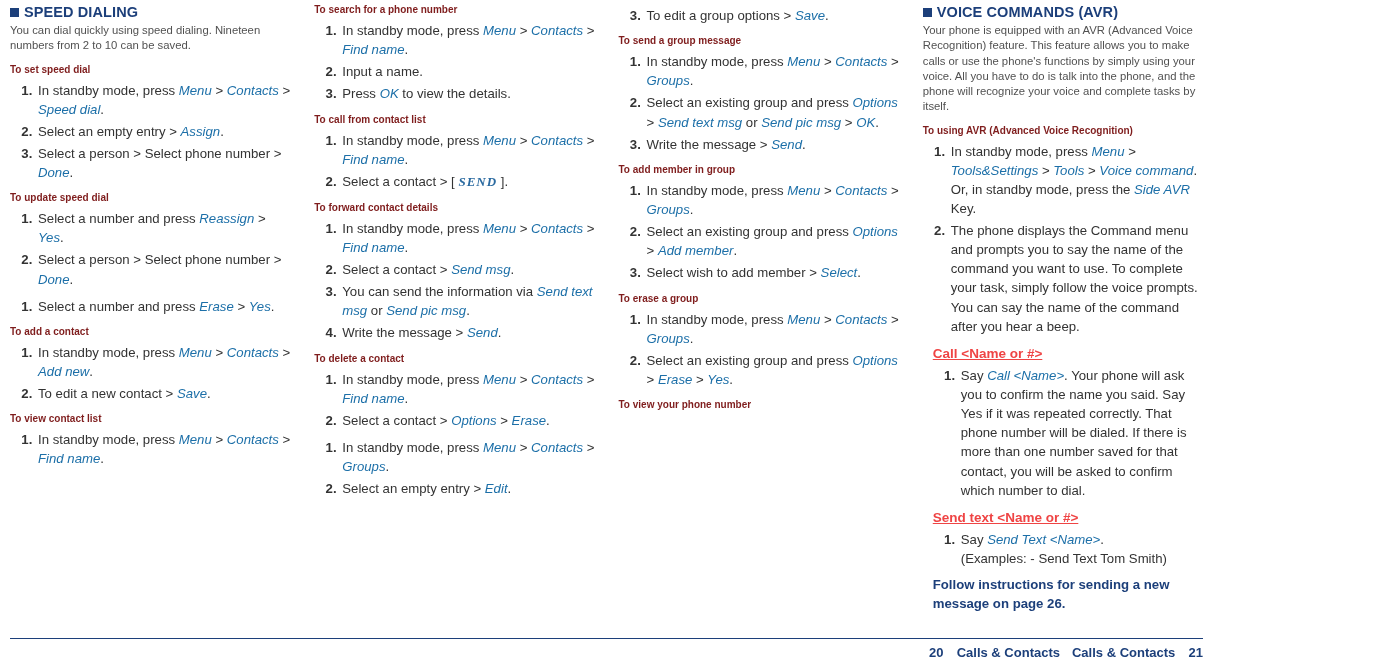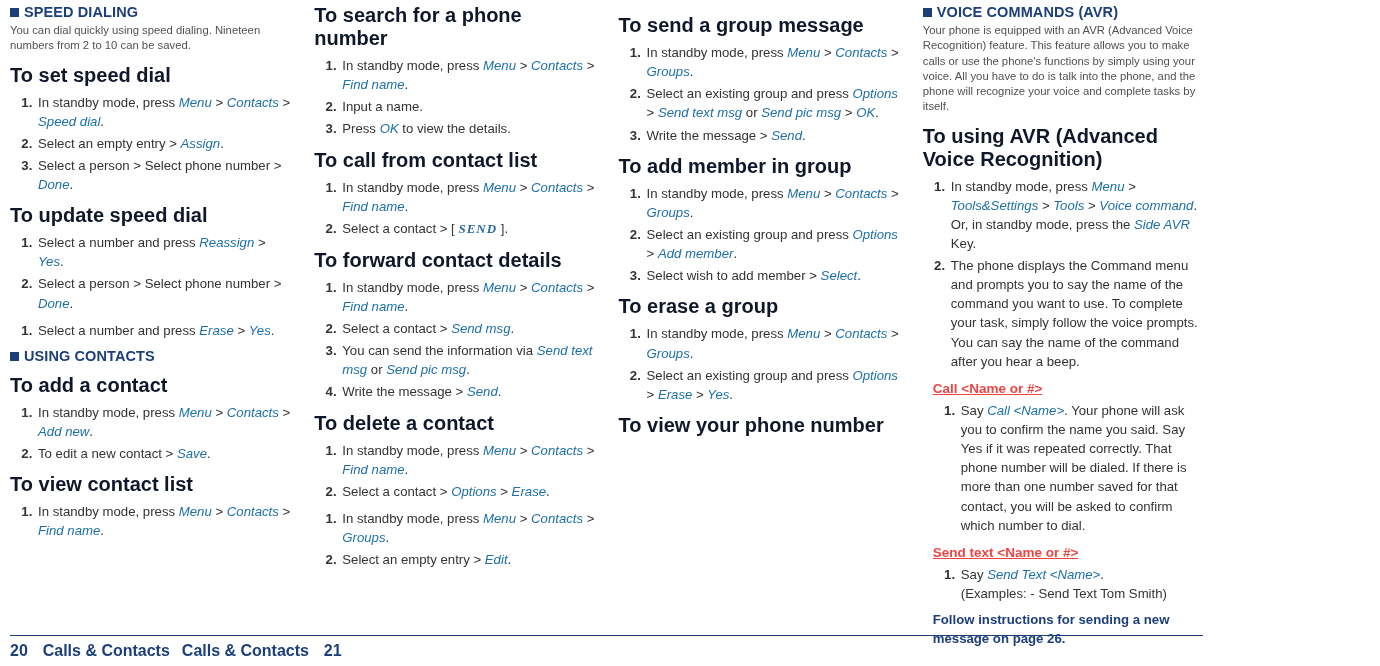--- a/index.html
+++ b/index.html
@@ -44,22 +44,22 @@
     top: 0px;
   }
   .section-desc {
     font-size: 11.3px;
     line-height: 1.35;
     color: #515151;
     margin: 0 0 10px 0;
   }
   .sub {
     font-weight: 700;
-    font-size: 20px;
-    color: #0f172a;
+    font-size: 10px;
+    color: #7f1d1d;
     margin: 10px 0 6px 0;
   }
   .sub-u {
     font-weight: 700;
     font-size: 13.5px;
     color: #ef4444;
     text-decoration: underline;
     margin: 10px 0 5px 10px;
   }
   ol {
@@ -96,22 +96,22 @@
     font-size: 13px;
   }
   .footer {
     position: absolute;
     left: 10px;
     right: 10px;
     bottom: 6px;
     border-top: 1px solid #1c3f7a;
     padding-top: 6px;
     display: flex;
-    justify-content: flex-start;
-    font-size: 16px;
+    justify-content: flex-end;
+    font-size: 13px;
     color: #1c3f7a;
     font-weight: 700;
   }
   .footer .pg {
     font-weight: 700;
   }
   .footer .title {
     font-weight: 700;
     margin: 0 6px;
   }
@@ -138,23 +138,20 @@
       <p class="sub">To update speed dial</p>
       <ol>
         <li><span>Select a number and press </span><span class="kw">Reassign</span> &gt; <span class="kw">Yes</span>.</li>
         <li><span>Select a person &gt; Select phone number &gt; </span><span class="kw">Done</span>.</li>
       </ol>
 
       <ol>
         <li><span>Select a number and press </span><span class="kw">Erase</span> &gt; <span class="kw">Yes</span>.</li>
       </ol>
 
-      <p class="section-title" style="margin-top:8px;">
-        <span class="square"></span><span>USING CONTACTS</span>
-      </p>
 
       <p class="sub">To add a contact</p>
       <ol>
         <li><span>In standby mode, press </span><span class="kw">Menu</span> &gt; <span class="kw">Contacts</span> &gt; <span class="kw">Add new</span>.</li>
         <li><span>To edit a new contact &gt; </span><span class="kw">Save</span>.</li>
       </ol>
 
       <p class="sub">To view contact list</p>
       <ol>
         <li><span>In standby mode, press </span><span class="kw">Menu</span> &gt; <span class="kw">Contacts</span> &gt; <span class="kw">Find name</span>.</li>
@@ -189,20 +186,23 @@
         <li><span>Select a contact &gt; </span><span class="kw">Options</span> &gt; <span class="kw">Erase</span>.</li>
       </ol>
 
       <ol>
         <li><span>In standby mode, press </span><span class="kw">Menu</span> &gt; <span class="kw">Contacts</span> &gt; <span class="kw">Groups</span>.</li>
         <li><span>Select an empty entry &gt; </span><span class="kw">Edit</span>.</li>
       </ol>
     </div>
 
     <div class="col">
+      <ol start="3" style="margin-top:2px;">
+        <li><span>To edit a group options &gt; </span><span class="kw">Save</span>.</li>
+      </ol>
 
       <p class="sub">To send a group message</p>
       <ol>
         <li><span>In standby mode, press </span><span class="kw">Menu</span> &gt; <span class="kw">Contacts</span> &gt; <span class="kw">Groups</span>.</li>
         <li><span>Select an existing group and press </span><span class="kw">Options</span> &gt; <span class="kw">Send text msg</span><span> or </span><span class="kw">Send pic msg</span><span> &gt; </span><span class="kw">OK</span>.</li>
         <li><span>Write the message &gt; </span><span class="kw">Send</span>.</li>
       </ol>
 
       <p class="sub">To add member in group</p>
       <ol>

